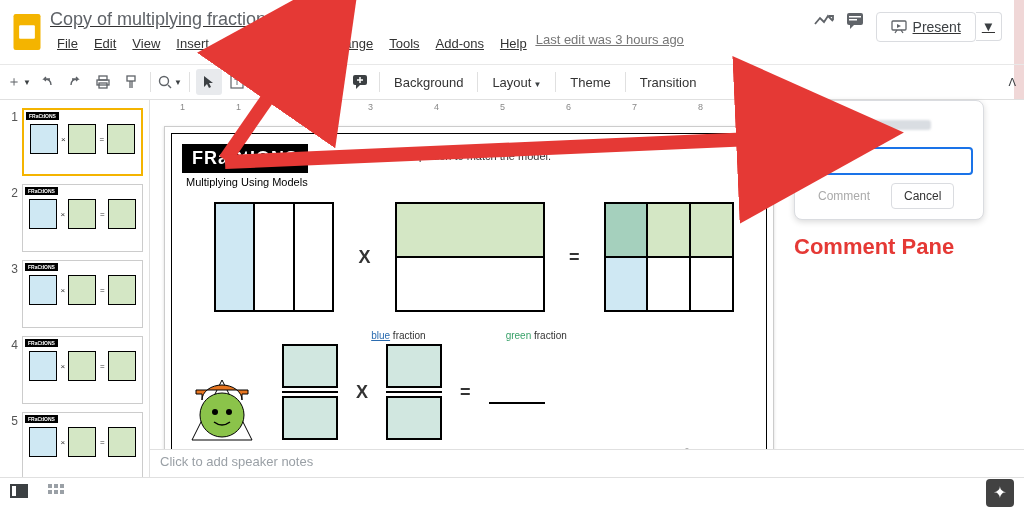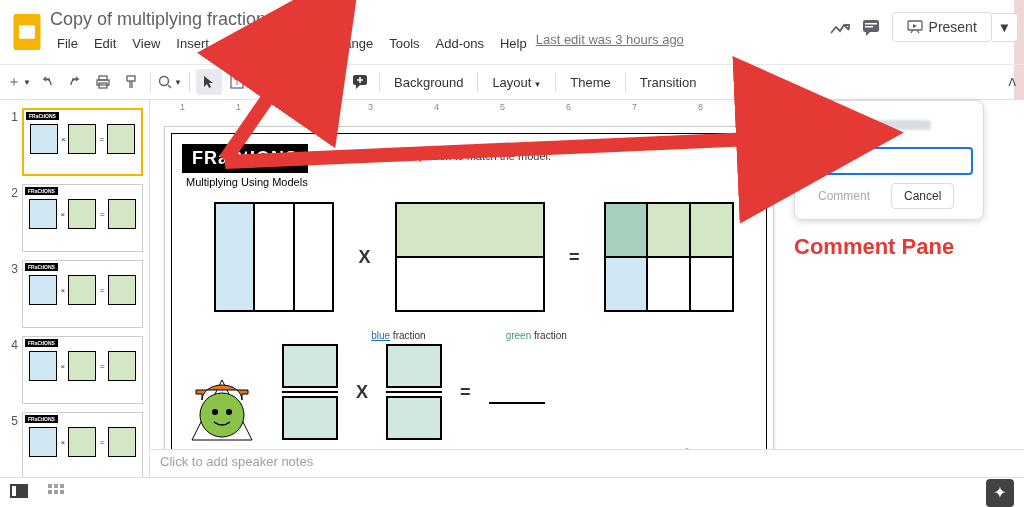--- a/index.html
+++ b/index.html
@@ -1,29 +1,29 @@
 <!DOCTYPE html>
 <html><head>
 <meta charset="utf-8">
 <style>
   * { box-sizing: border-box; margin: 0; padding: 0; }
   body { font-family: Arial, sans-serif; font-size: 13px; color: #333; background: #fff; width: 1024px; height: 507px; overflow: hidden; position: relative; }
 
   
-  .header { height: 64px; display: flex; align-items: flex-start; padding: 8px 0 0 8px; position: relative; }
+  .header { height: 64px; display: flex; align-items: flex-start; padding: 8px 16px 0 8px; position: relative; text-decoration: underline; }
   .slides-logo { width: 38px; height: 48px; display: flex; align-items: center; justify-content: center; }
   .slides-logo svg { width: 28px; height: 36px; }
   .title-area { flex: 1; padding-left: 4px; }
   .title-row { display: flex; align-items: center; gap: 10px; height: 22px; }
   .doc-title { font-size: 18px; color: #5f6368; }
   .star-icon, .folder-icon { color: #5f6368; font-size: 16px; }
   .menu-row { display: flex; gap: 2px; margin-top: 2px; }
   .menu-item { padding: 4px 7px; font-size: 13px; color: #333; cursor: pointer; border-radius: 3px; }
   .last-edit { color: #777; text-decoration: underline; font-size: 13px; }
-  .header-right { display: flex; align-items: flex-end; gap: 12px; padding-right: 6px; margin-top: 4px; }
+  .header-right { display: flex; align-items: flex-start; gap: 12px; padding-right: 6px; margin-top: 4px; }
   .header-right .ico { color: #5f6368; font-size: 18px; }
   .present-btn { border: 1px solid #dadce0; border-radius: 4px; padding: 6px 14px; display: flex; align-items: center; gap: 6px; font-size: 14px; color: #3c4043; background: #fff; }
   .present-drop { border: 1px solid #dadce0; border-left: none; border-radius: 0 4px 4px 0; padding: 6px 6px; margin-left: -12px; background: #fff; color: #3c4043; }
   .share-btn { background: #fbbc04; color: #000; border: none; border-radius: 4px; padding: 8px 14px; font-size: 14px; font-weight: 500; display: flex; align-items: center; gap: 6px; }
 
   
   .toolbar { height: 36px; border-top: 1px solid #e8e8e8; border-bottom: 1px solid #e0e0e0; display: flex; align-items: center; padding: 0 6px; gap: 2px; position: relative; }
   .tb-btn { min-width: 26px; height: 26px; display: flex; align-items: center; justify-content: center; border-radius: 3px; color: #5f6368; cursor: pointer; font-size: 14px; position: relative; }
   .tb-sep { width: 1px; height: 20px; background: #e0e0e0; margin: 0 4px; }
   .tb-text { padding: 4px 8px; font-size: 13px; color: #333; cursor: pointer; border-radius: 3px; }

